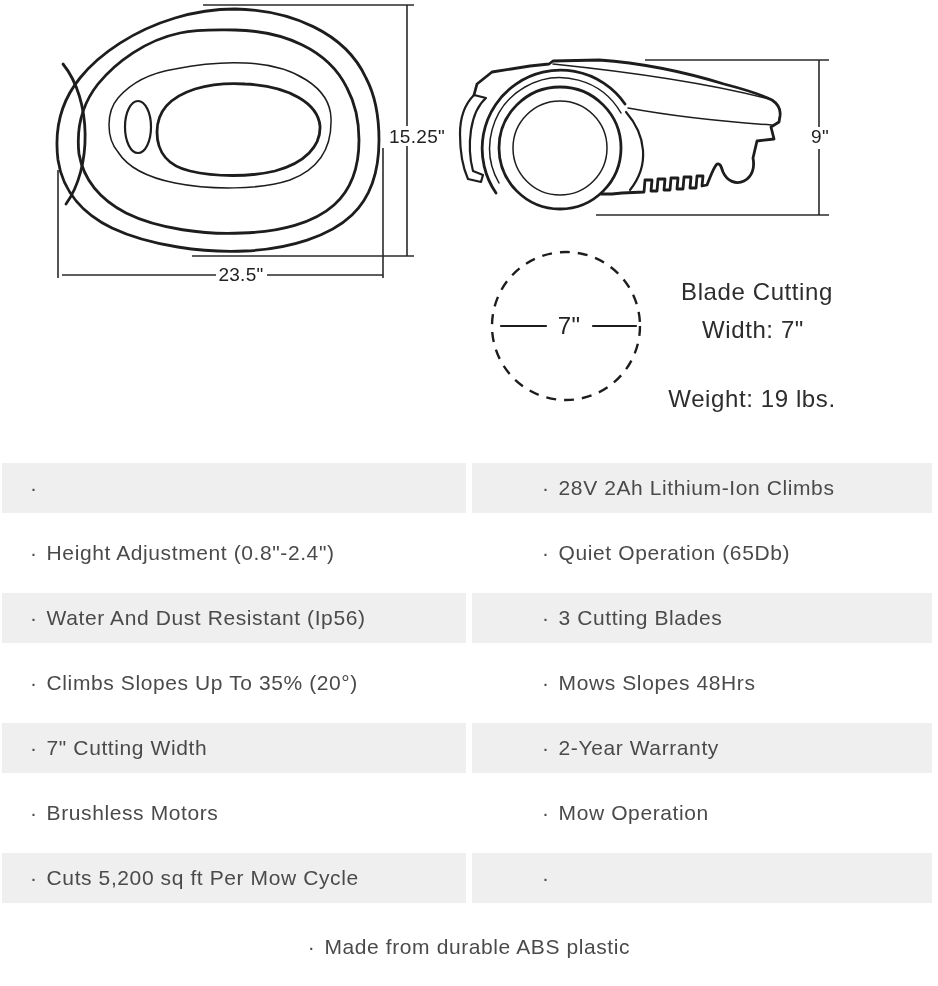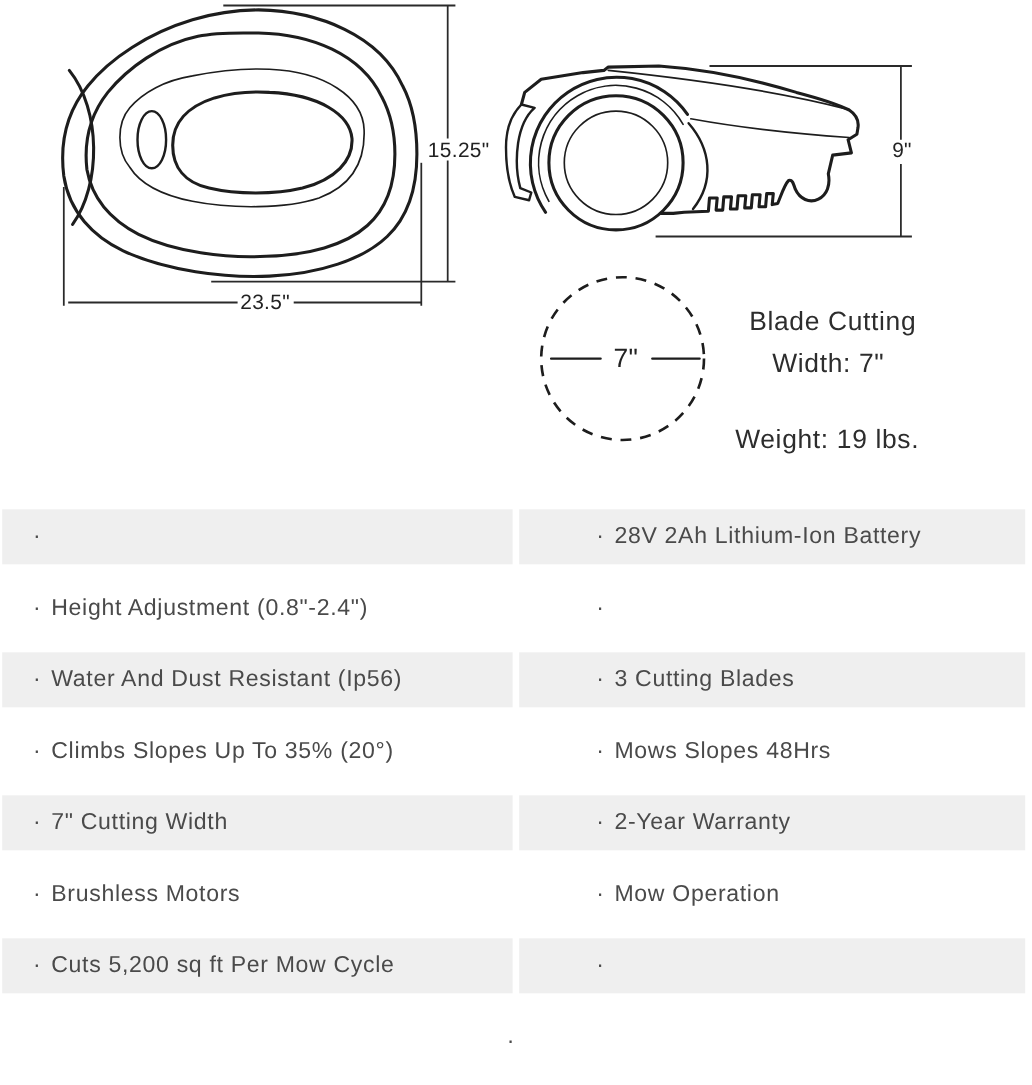--- a/index.html
+++ b/index.html
@@ -133,24 +133,25 @@
       </div>
       <div class="feat-row alt">
         <span class="bullet">·</span>
         <span>Cuts 5,200 sq ft Per Mow Cycle</span>
       </div>
     </div>
 
     <div class="col col-right">
       <div class="feat-row alt">
         <span class="bullet">·</span>
-        <span>28V 2Ah Lithium-Ion Battery</span>
+        <span>28V 2Ah Lithium-Ion Climbs</span>
       </div>
       <div class="feat-row">
         <span class="bullet">·</span>
+        <span>Quiet Operation (65Db)</span>
       </div>
       <div class="feat-row alt">
         <span class="bullet">·</span>
         <span>3 Cutting Blades</span>
       </div>
       <div class="feat-row">
         <span class="bullet">·</span>
         <span>Mows Slopes 48Hrs</span>
       </div>
       <div class="feat-row alt">
@@ -162,15 +163,16 @@
         <span>Mow Operation</span>
       </div>
       <div class="feat-row alt">
         <span class="bullet">·</span>
       </div>
     </div>
   </div>
 
   <div class="footer-row">
     <span class="bullet">·</span>
+    <span>Made from durable ABS plastic</span>
   </div>
 
 </div>
 
 </body></html>

